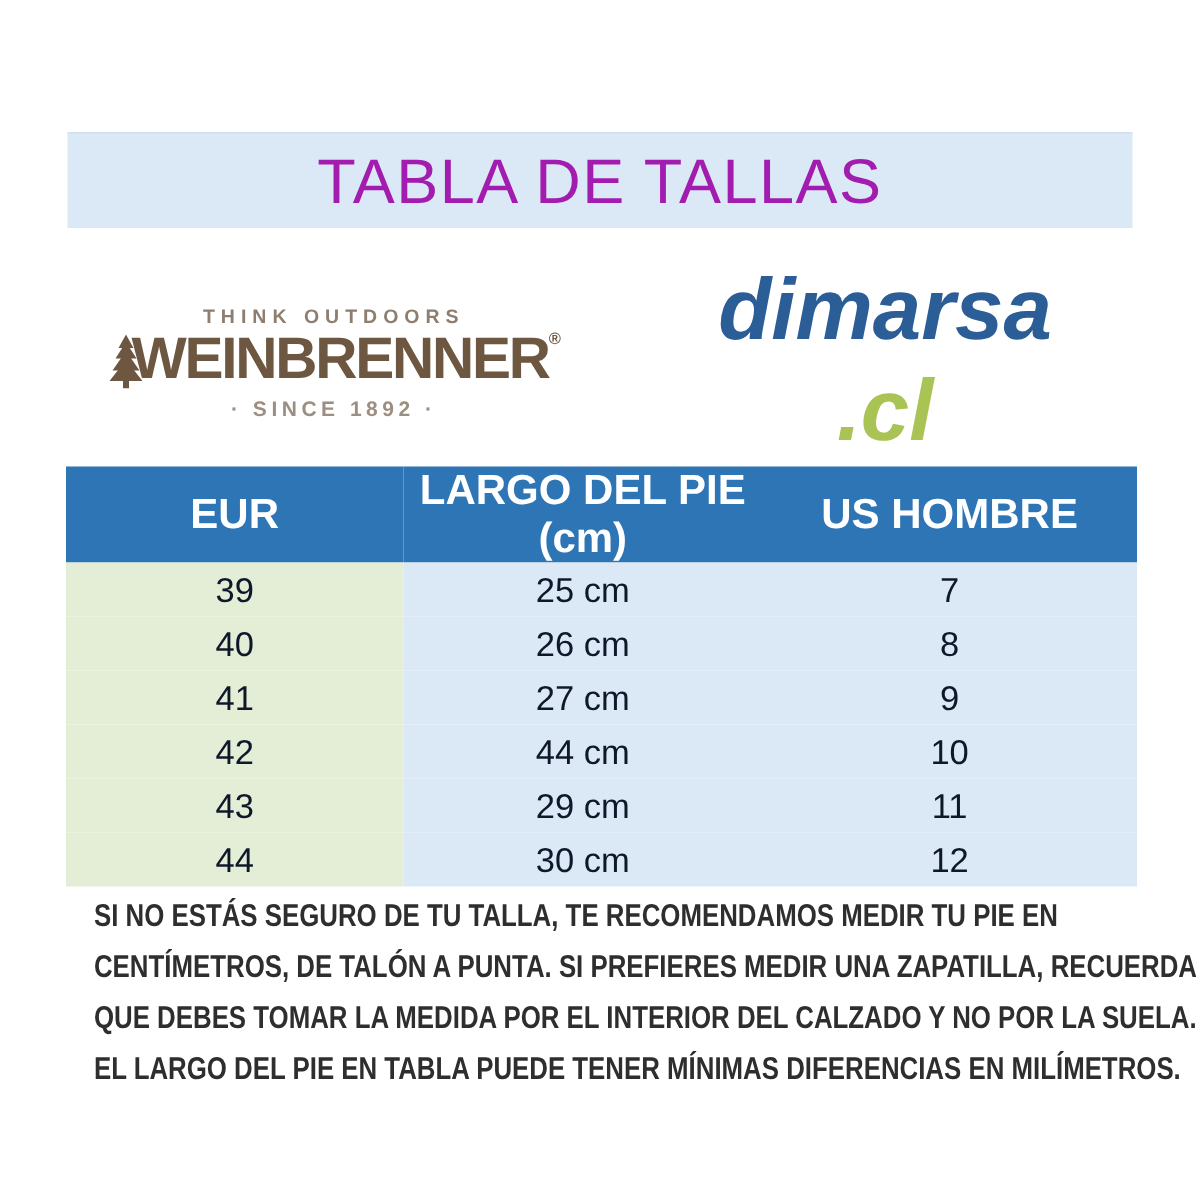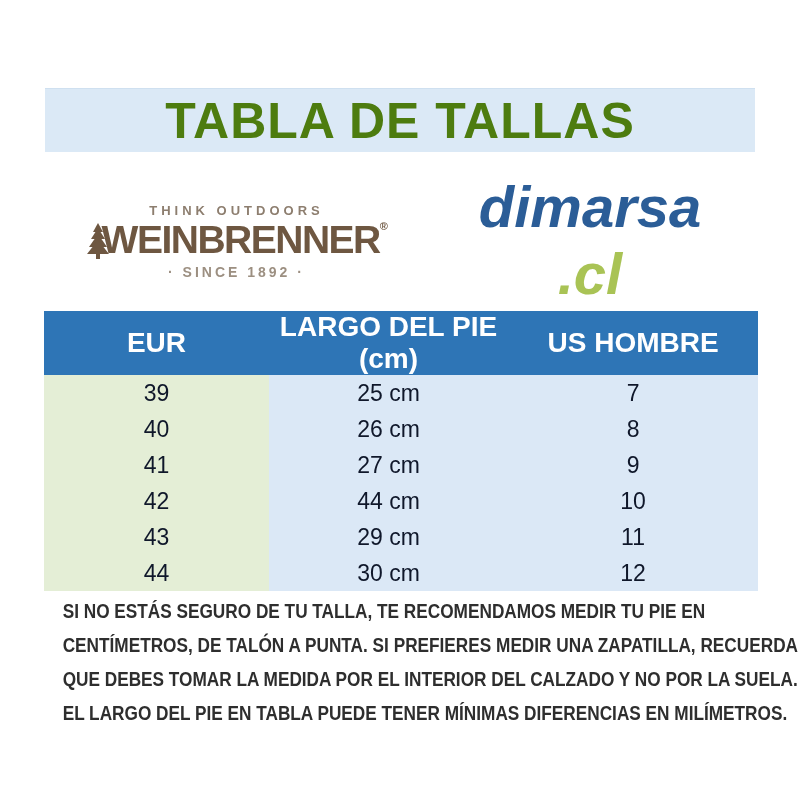--- a/index.html
+++ b/index.html
@@ -9,26 +9,26 @@
     font-family:"Liberation Sans", sans-serif; overflow:hidden;
   }
 
   
   .title-band {
     position:absolute; left:45px; top:88px; width:710px; height:64px;
     background:#dbe9f6; border-top:1px solid #cfe0f0;
     display:flex; align-items:center; justify-content:center;
   }
   .title-band .title-text {
-    font-size:50px; font-weight:700; color:#4d7c0f; letter-spacing:1px;
+    font-size:42px; font-weight:400; color:#a21caf; letter-spacing:1px;
   }
 
   
   .brand {
-    position:absolute; left:64px; top:203px; width:345px; text-align:center;
+    position:absolute; left:50px; top:203px; width:345px; text-align:center;
   }
   .brand-tagline {
     font-size:13px; font-weight:700; letter-spacing:4px; color:#8d7e6f;
   }
   .brand-name-row {
     margin-top:1px; display:flex; justify-content:center; align-items:flex-start;
     height:44px;
   }
   .pine { margin-top:4px; margin-right:-7px; position:relative; z-index:2; }
   .brand-name {

